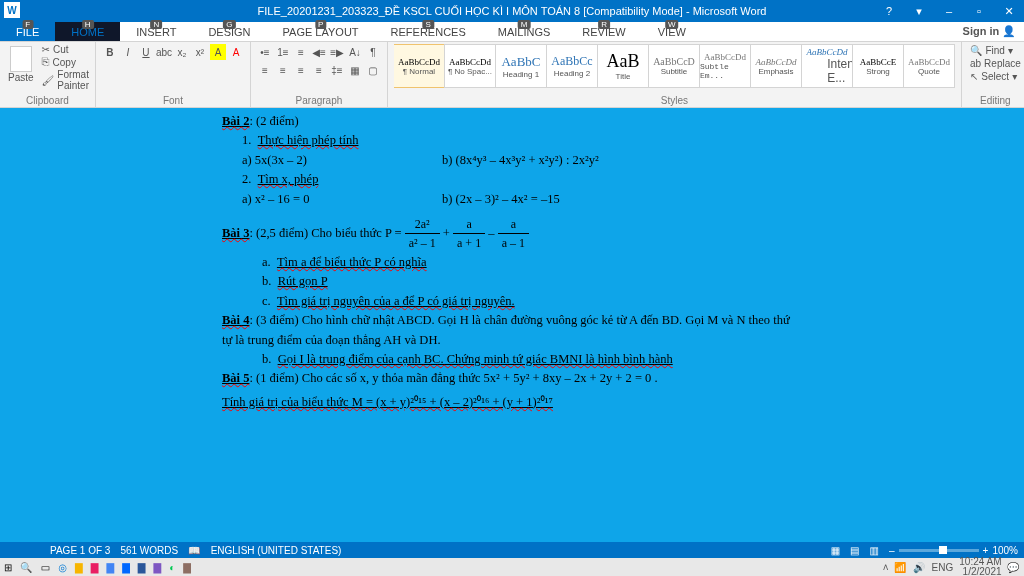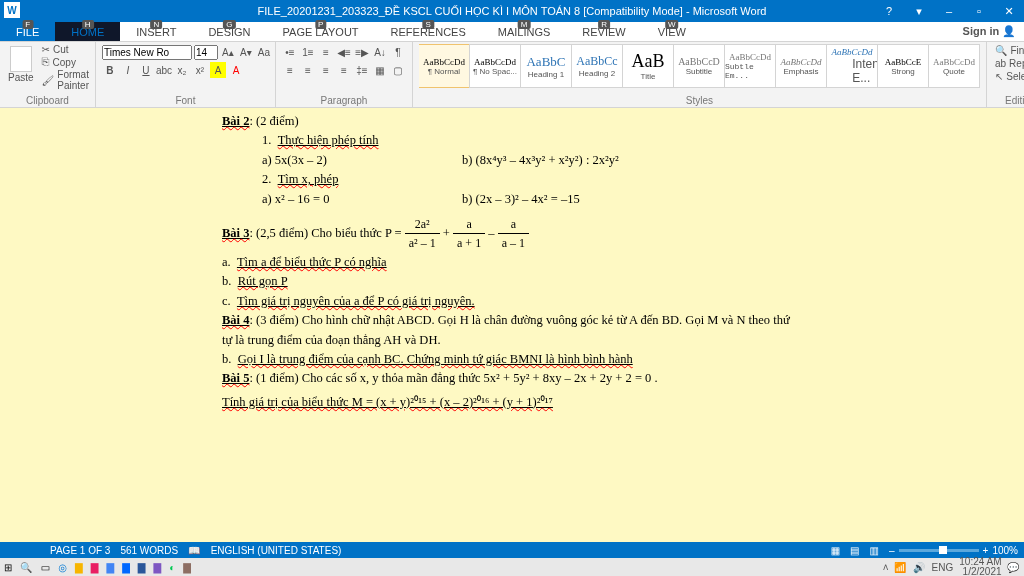--- a/index.html
+++ b/index.html
@@ -31,26 +31,26 @@
 .fontrow { display: flex; gap: 2px; align-items: center; }
 .iconbtn { width: 16px; height: 16px; display: inline-flex; align-items: center; justify-content: center; border: 1px solid transparent; font-size: 10px; }
 .styles-gallery { display: flex; gap: 0; overflow: hidden; }
 .style-item { width: 52px; height: 44px; border: 1px solid #d4d4d4; margin-left: -1px; display: flex; flex-direction: column; align-items: center; justify-content: center; font-size: 9px; background: #fff; }
 .style-item .preview { font-family: 'Times New Roman', serif; }
 .style-item.sel { border-color: #f0c36d; background: #fff8e1; }
 .editing { display: flex; flex-direction: column; gap: 0; font-size: 10px; }
 .editing .erow { display: flex; align-items: center; gap: 3px; padding: 1px 2px; }
 
 
-.docarea { position: absolute; top: 108px; left: 0; right: 0; bottom: 28px; background: #fef9c3; overflow: hidden; }
+.docarea { position: absolute; top: 108px; left: 0; right: 0; bottom: 28px; background: #0ea5e9; overflow: hidden; }
 .page { position: absolute; left: 50%; transform: translateX(-50%); width: 640px; top: 0; padding: 4px 30px; font-family: 'Times New Roman', serif; font-size: 12.5px; color: #000; line-height: 1.55; }
 .page u { text-decoration: underline; }
 .page .b { font-weight: bold; }
-.page .indent1 { margin-left: 40px; }
-.page .indent2 { }
+.page .indent1 { margin-left: 20px; }
+.page .indent2 { margin-left: 40px; }
 .row2 { display: flex; }
 .row2 .c1 { width: 200px; }
 .frac { display: inline-block; text-align: center; vertical-align: middle; font-size: 12px; }
 .frac .n { display: block; border-bottom: 1px solid #000; padding: 0 4px; }
 .frac .d { display: block; padding: 0 4px; }
 .wavy { text-decoration: underline wavy red; text-decoration-thickness: 1px; }
 
 
 .statusbar { position: absolute; bottom: 18px; left: 0; right: 0; height: 16px; background: #0072c6; color: #fff; display: flex; align-items: center; font-size: 10px; padding: 0 6px; justify-content: space-between; }
 .statusbar .sgroup { display: flex; gap: 10px; align-items: center; margin-left: 44px; }
@@ -138,27 +138,20 @@
             <span>🖌</span>
             <span>Format Painter</span>
           </div>
       </div>
     </div>
     <div class="group-label">Clipboard</div>
   </div>
 
   <div class="group fontgroup" style="width:180px">
     <div class="group-body" style="flex-direction:column; gap:2px">
-      <div class="fontrow">
-        <input style="width: 90px; font-size: 10px;" value="Times New Ro">
-        <input style="width: 24px; font-size: 10px;" value="14">
-        <span class="iconbtn">A▴</span>
-        <span class="iconbtn">A▾</span>
-        <span class="iconbtn">Aa</span>
-      </div>
       <div class="fontrow">
         <span class="iconbtn" style="font-weight:bold">B</span>
         <span class="iconbtn" style="font-style:italic">I</span>
         <span class="iconbtn" style="text-decoration:underline">U</span>
         <span class="iconbtn">abc</span>
         <span class="iconbtn">x₂</span>
         <span class="iconbtn">x²</span>
         <span class="iconbtn" style="background:#ff0">A</span>
         <span class="iconbtn" style="color:red">A</span>
       </div>

